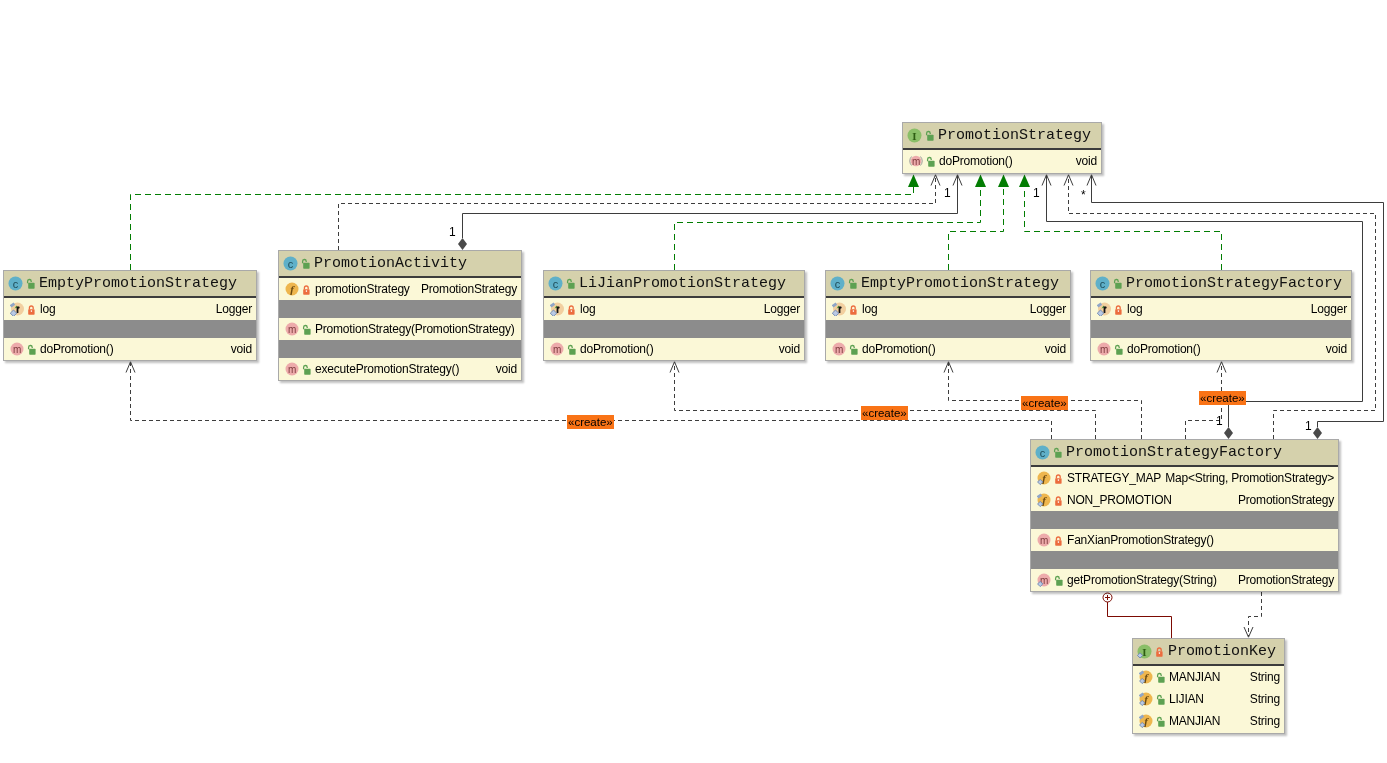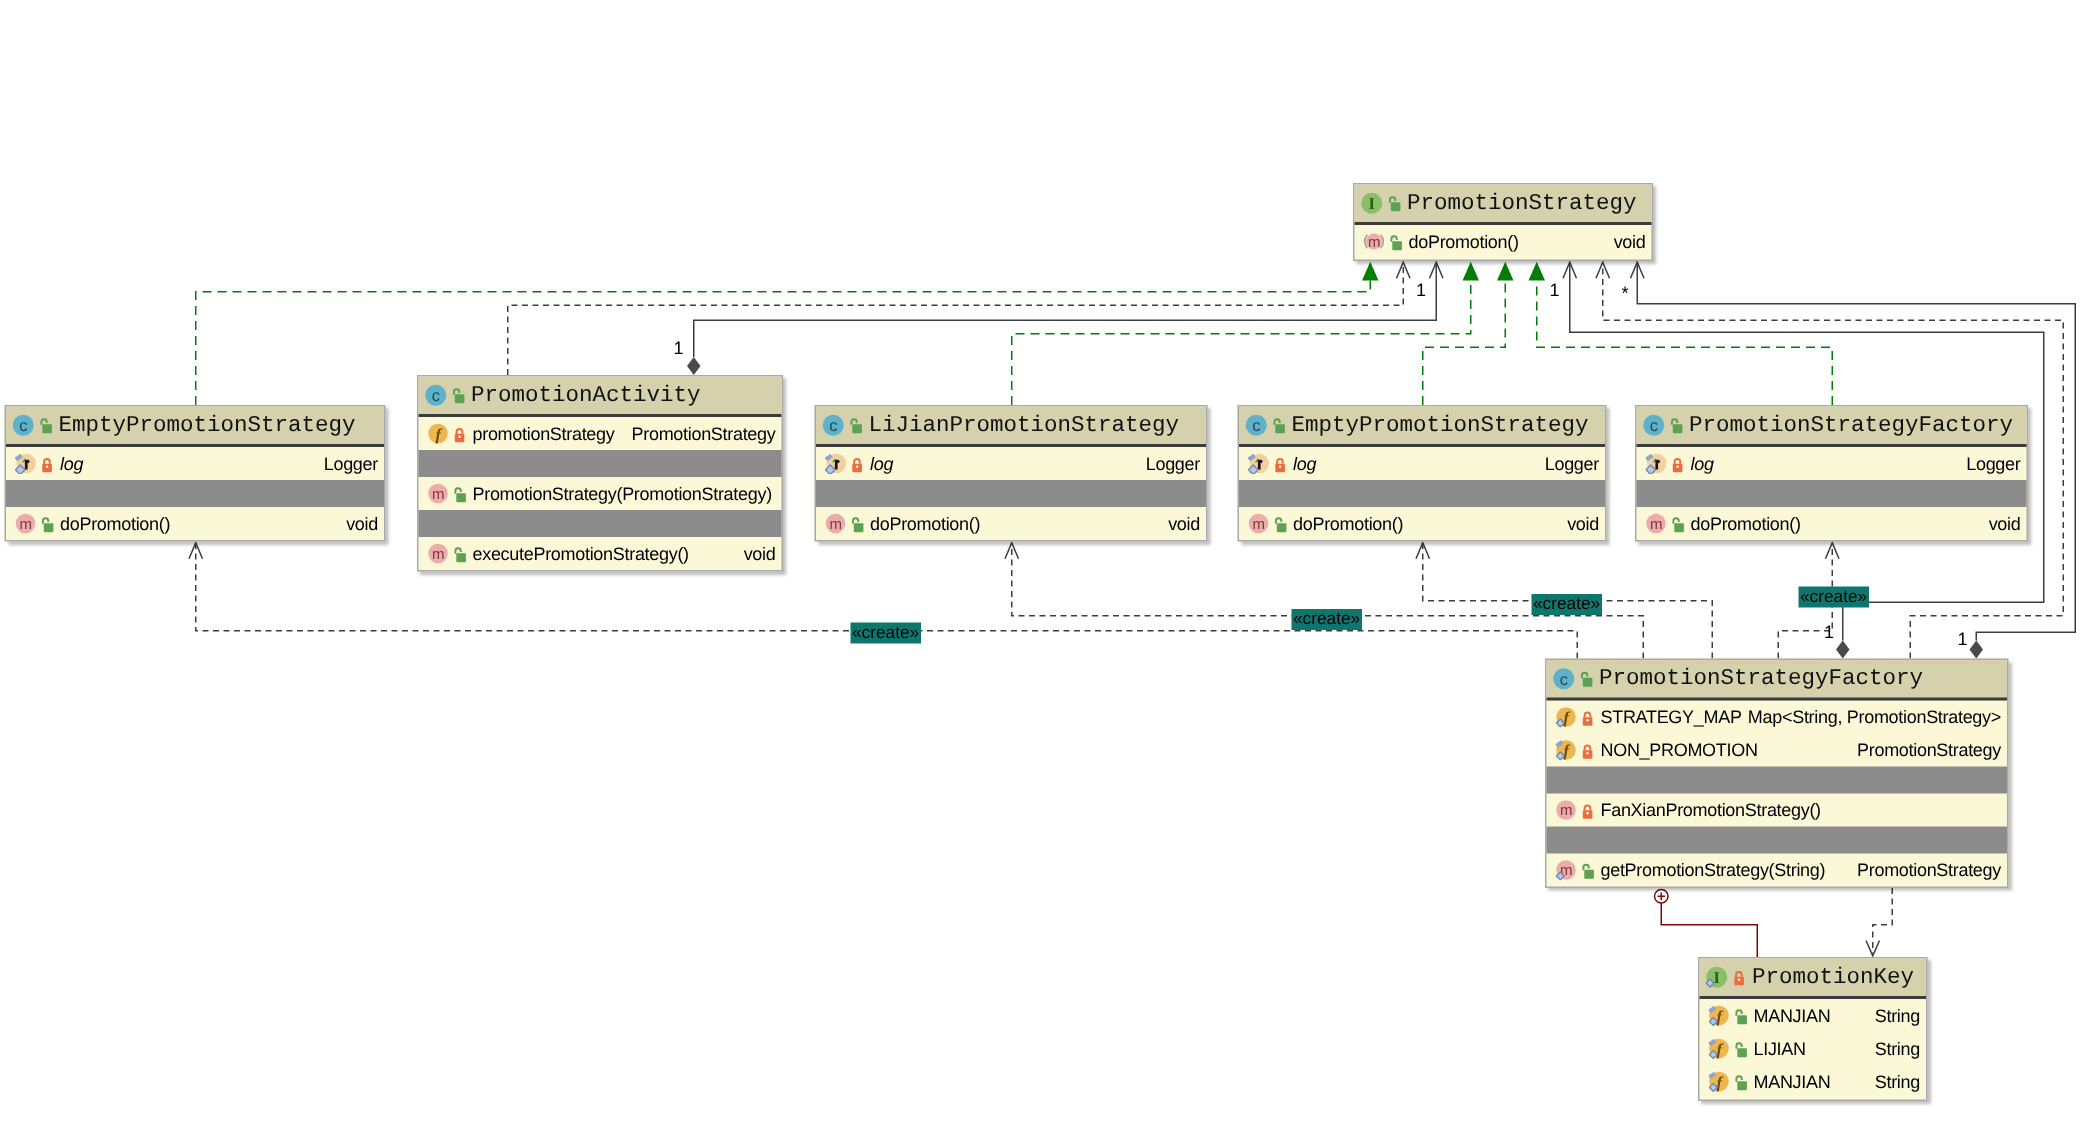--- a/index.html
+++ b/index.html
@@ -13,22 +13,22 @@
   font-family:"Liberation Mono",monospace;font-size:15px;color:#111;white-space:pre;}
 .row{height:22px;display:flex;align-items:center;font-size:12px;letter-spacing:-0.2px;color:#000;white-space:pre;}
 .sep{height:18px;background:#8c8c8c;}
 .ic{margin-left:6px;flex:0 0 auto;}
 .hd .ic{margin-left:4px;}
 .lk{margin-left:3px;flex:0 0 auto;}
 .hd .lk{margin-left:3px;}
 .t{margin-left:4px;}
 .hd .t{margin-left:4px;letter-spacing:0;}
 .ty{margin-left:auto;padding-right:4px;}
-.it{font-style:italic;}
-.lbl{position:absolute;font-size:11.5px;color:#000;background:#0f766e;line-height:12px;padding:1px 1px;}
+.it{}
+.lbl{position:absolute;font-size:11.5px;color:#000;background:#f97316;line-height:12px;padding:1px 1px;}
 .mult{position:absolute;font-size:12px;color:#000;line-height:12px;}
 </style>
 </head>
 <body>
 <div id="canvas">
 <svg class="lines" width="1387" height="763" viewBox="0 0 1387 763">
 
 <g stroke="#037d03" fill="none" stroke-dasharray="6,4">
   <path d="M130.5 270 V194.5 H913.5 V187"></path>
   <path d="M674.5 270 V222.5 H980.5 V187"></path>

